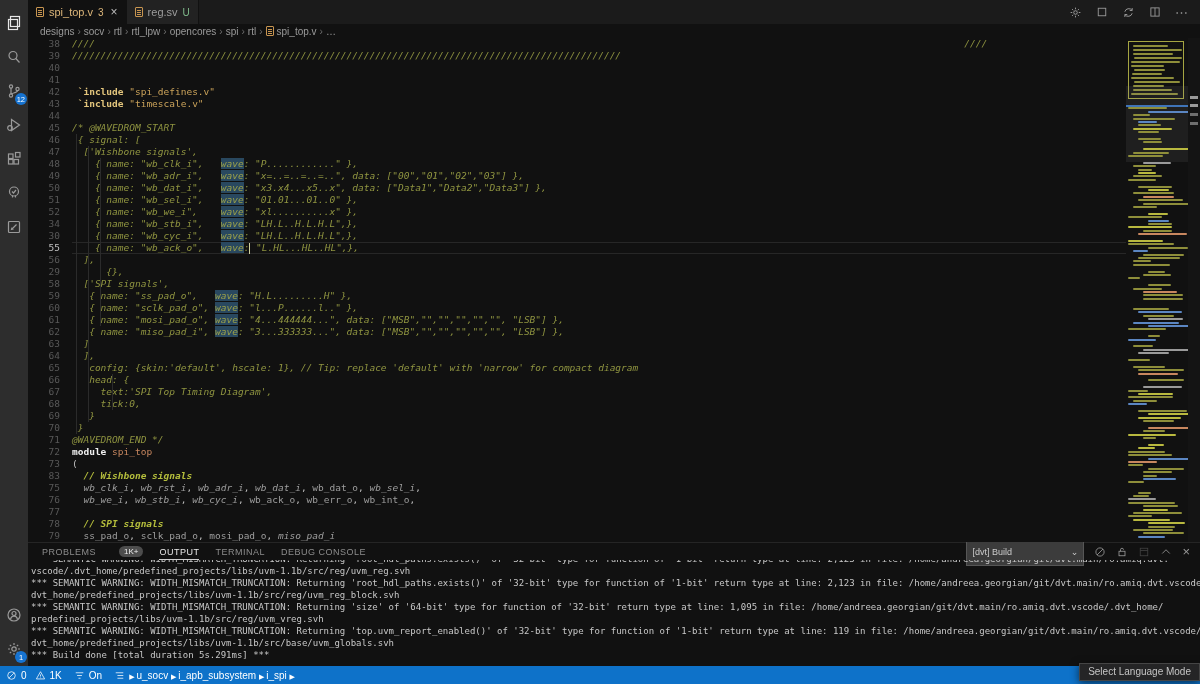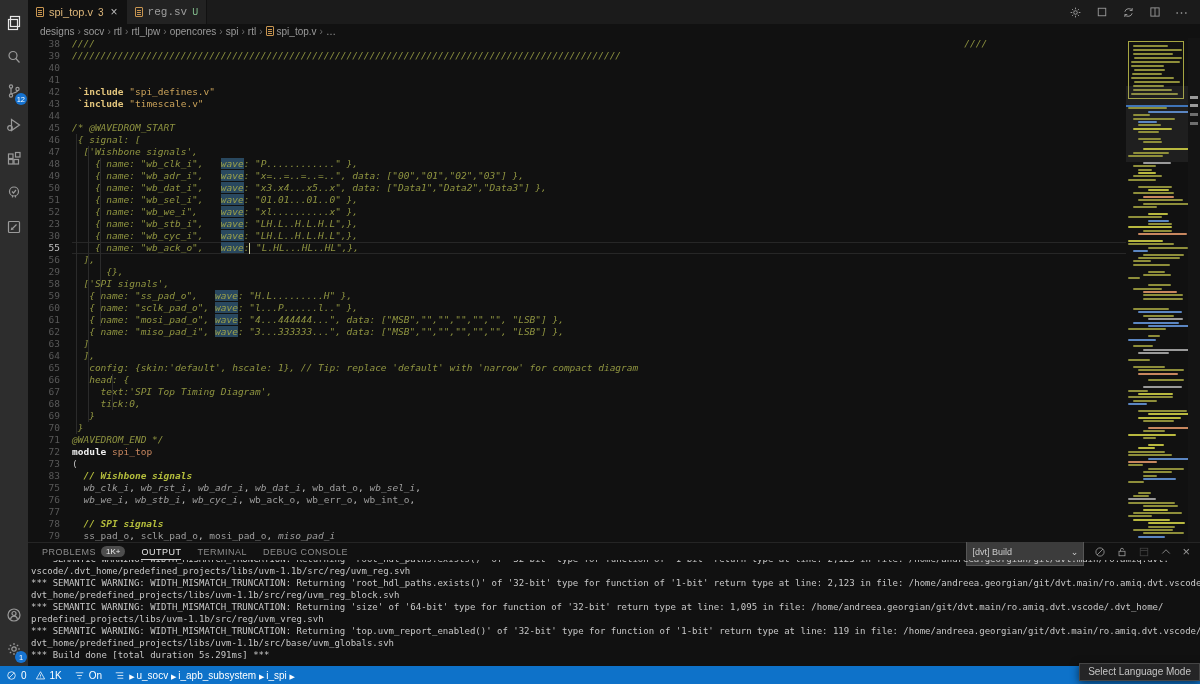--- a/index.html
+++ b/index.html
@@ -14,21 +14,21 @@
   .ab-spacer { flex:1; }
   .ab-badge { position:absolute; right:1px; bottom:3px; background:#1673d1; color:#fff; font-size:7.5px; min-width:12px; height:12px; border-radius:7px; display:flex; align-items:center; justify-content:center; padding:0 2px; }
 
   
   .main-col { flex:1; display:flex; flex-direction:column; min-width:0; }
 
   
   .tabbar { height:24px; background:#1b1b1b; display:flex; align-items:stretch; flex-shrink:0; }
   .tab { display:flex; align-items:center; gap:5px; padding:0 8px; font-size:11px; border-right:1px solid #111; cursor:pointer; }
   .tab.active { background:#111; }
-  .tab.inactive { background:#222;font-family:Liberation Mono, monospace; }
+  .tab.inactive { background:#222; }
   .tab .lbl-mod { color:#dcb67a; }
   .tab .lbl-dim { color:#9d9d9d; }
   .tab .suffix { color:#dcb67a; font-size:10px; }
   .tab .git-u { color:#7fb98a; font-size:10px; }
   .tab .close { color:#bbb; font-size:12px; line-height:1; margin-left:2px; }
   .tab-actions { margin-left:auto; display:flex; align-items:center; gap:14px; padding-right:12px; }
   .tab-actions .act { color:#9a9a9a; cursor:pointer; display:flex; align-items:center; }
   .tab-actions svg { stroke:#9a9a9a; fill:none; stroke-width:1.2; }
 
   
@@ -61,21 +61,21 @@
   .mm-bar { position:absolute; height:2px; border-radius:1px; }
   .mm-box { position:absolute; border:1px solid #a5a542; }
   .mm-line { position:absolute; left:0; width:100%; height:2px; background:#3f74b8; }
   .mm-slider { position:absolute; left:0; width:100%; background:rgba(140,140,140,0.12); }
   .overview { width:12px; position:relative; flex-shrink:0; background:#141414; cursor:pointer; }
   .ov-mark { position:absolute; left:2px; width:8px; height:3px; }
 
   
   .panel { flex:1; display:flex; flex-direction:column; border-top:1px solid #252525; background:#111; min-height:0; }
   .panel-header { height:17px; display:flex; align-items:center; padding-left:14px; gap:16px; flex-shrink:0; }
-  .ptab { font-size:9px; letter-spacing:0.5px; color:#8d8d8d; display:flex; align-items:center; gap:5px; cursor:pointer; height:100%; }
+  .ptab { font-size:9px; letter-spacing:0.5px; color:#8d8d8d; display:flex; align-items:center; gap:23px; cursor:pointer; height:100%; }
   .ptab.active { color:#e7e7e7; box-shadow: inset 0 -1px 0 #cfcfcf; }
   .pbadge { background:#4d4d4d; color:#eee; font-size:8px; padding:1px 5px; border-radius:8px; letter-spacing:0; }
   .panel-ctrls { margin-left:auto; display:flex; align-items:center; gap:10px; padding-right:10px; }
   .pselect { width:118px; height:28px; background:#3c3c3c; border:1px solid #565656; color:#cccccc; font-size:9px; display:flex; align-items:center; justify-content:space-between; padding:0 5px; cursor:pointer; }
   .picon { color:#9a9a9a; display:flex; align-items:center; cursor:pointer; }
   .picon svg { stroke:#9a9a9a; fill:none; stroke-width:1.1; }
   .picon.faded { opacity:0.35; }
   .panel-body { flex:1; overflow:hidden; font-family:"DejaVu Sans Mono", monospace; font-size:9px; line-height:12px; color:#c8c8c8; padding-left:3px; white-space:pre; }
   .clip { height:5px; overflow:hidden; }
   .clip > div { margin-top:-7px; }
@@ -236,21 +236,21 @@
           <div>43</div>
           <div>44</div>
           <div>45</div>
           <div>46</div>
           <div>47</div>
           <div>48</div>
           <div>49</div>
           <div>50</div>
           <div>51</div>
           <div>52</div>
-          <div>23</div>
+          <div>34</div>
           <div>30</div>
           <div class="cur">55</div>
           <div>56</div>
           <div>29</div>
           <div>58</div>
           <div>59</div>
           <div>60</div>
           <div>61</div>
           <div>62</div>
           <div>63</div>

